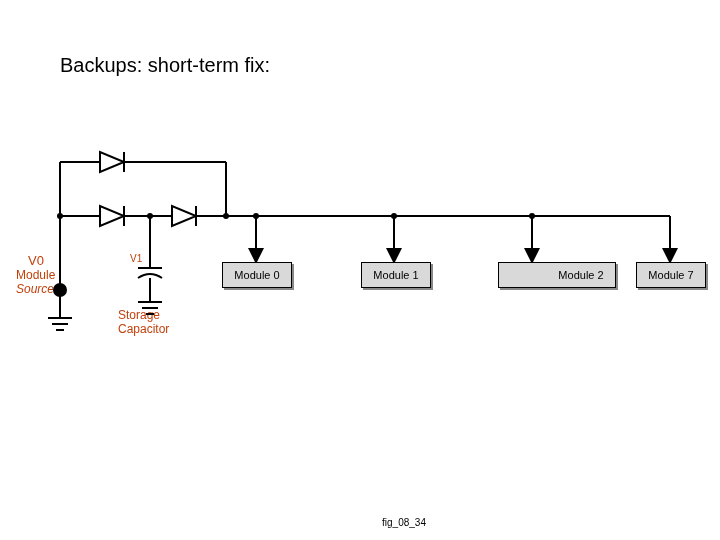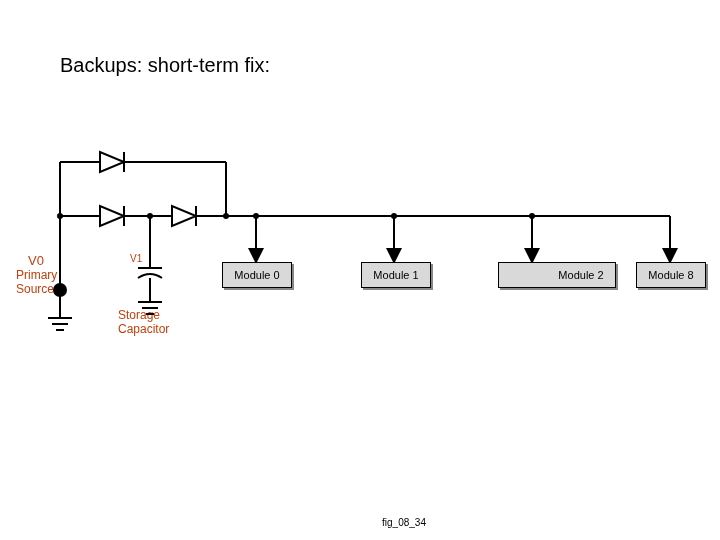--- a/index.html
+++ b/index.html
@@ -58,22 +58,22 @@
   }
 </style>
 </head>
 <body>
 
 <div class="canvas">
 
   <div class="title">Backups:  short-term fix:</div>
 
   <div class="label" style="left:28px; top:253px; font-size:13px;">V0</div>
-  <div class="label" style="left:16px; top:268px;">Primary</div>
-  <div class="label" style="left:16px; top:282px;">Source</div>
+  <div class="label" style="left:16px; top:268px;">Module</div>
+  <div class="label" style="left:16px; top:282px;font-style:italic;">Source</div>
 
   <div class="label" style="left:130px; top:253px; font-size:10px;">V1</div>
   <div class="label" style="left:118px; top:308px;">Storage</div>
   <div class="label" style="left:118px; top:322px;text-align:center;">Capacitor</div>
 
   <svg width="720" height="540">
     <defs>
       <marker id="arrow" markerWidth="8" markerHeight="8" refX="4" refY="4" orient="auto">
         <path d="M0,0 L8,4 L0,8 Z" fill="#000"></path>
       </marker>
@@ -154,17 +154,17 @@
   <div class="modbox" style="left:222px; top:262px;">
       <span>Module 0</span>
     </div>
   <div class="modbox" style="left:361px; top:262px;">
       <span>Module 1</span>
     </div>
   <div class="modbox" style="left:498px; top:262px;padding-left:48px;">
       <span>Module 2</span>
     </div>
   <div class="modbox" style="left:636px; top:262px;">
-      <span>Module 8</span>
+      <span>Module 7</span>
     </div>
 
   <div class="footer">fig_08_34</div>
 </div>
 
 </body></html>

